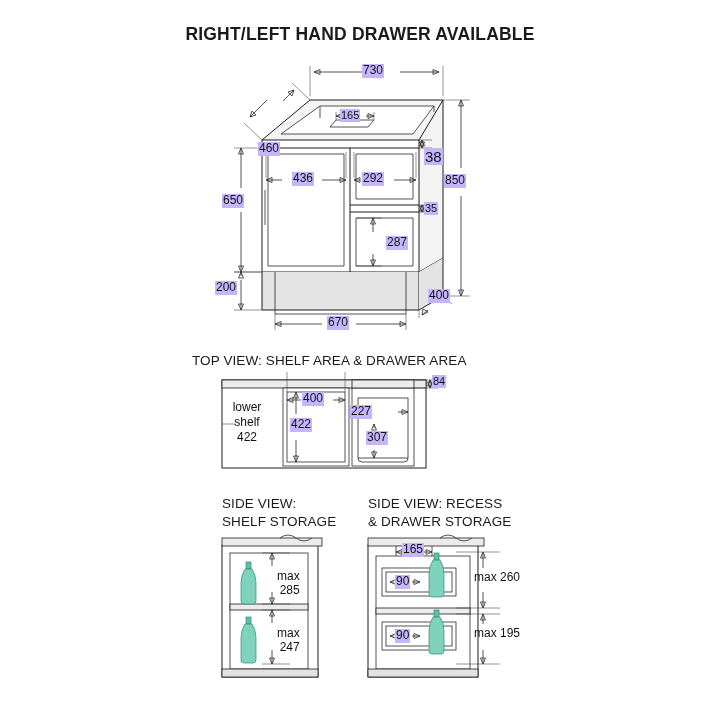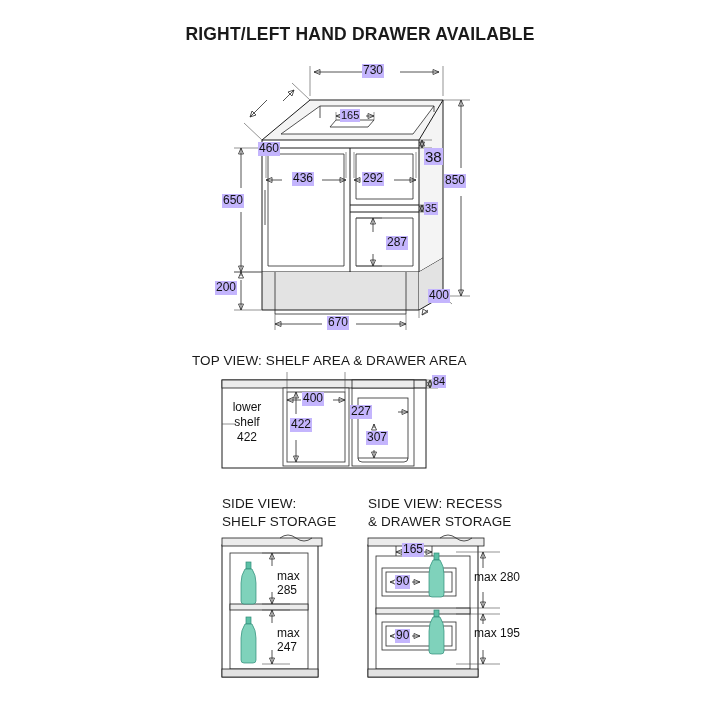--- a/index.html
+++ b/index.html
@@ -37,21 +37,21 @@
   }
   .dim {
     position: absolute;
     font-size: 12px;
     color: #111;
     white-space: pre;
     line-height: 1.15;
     background: #c4b5fd;
     padding: 0 1px;
   }
-  .dim.nobg { background: transparent; }
+  .dim.nobg { background: transparent; text-align: right; }
   svg { position: absolute; left: 0; top: 0; overflow: visible; }
   .ln { stroke: #1c1c1c; stroke-width: 1; fill: none; }
   .ln-thin { stroke: #2a2a2a; stroke-width: 0.8; fill: none; }
   .ext { stroke: #4a4a4a; stroke-width: 0.6; fill: none; }
   .fillw { fill: #ffffff; }
   .fillg { fill: #ececec; }
   .fillg2 { fill: #e3e3e3; }
   .fillg3 { fill: #f4f4f4; }
   .bottle { fill: #7fd2bb; stroke: #2f8d78; stroke-width: 0.7; }
   .cap { fill: #5cc0a6; stroke: #2f8d78; stroke-width: 0.7; }
@@ -304,16 +304,16 @@
 SHELF STORAGE</div>
 
   <div class="dim nobg" style="left:276px; top:569px; line-height:1.2;">max
 285</div>
   <div class="dim nobg" style="left:276px; top:626px; line-height:1.2;">max
 247</div>
 
   <div class="dim" style="left:402px; top:543px;">165</div>
   <div class="dim" style="left:395px; top:575px;">90</div>
   <div class="dim" style="left:395px; top:629px;">90</div>
-  <div class="dim nobg" style="left:473px; top:571px;">max 280</div>
+  <div class="dim nobg" style="left:473px; top:571px;">max 260</div>
   <div class="dim nobg" style="left:473px; top:627px;">max 195</div>
 
 </div>
 
 </body></html>

